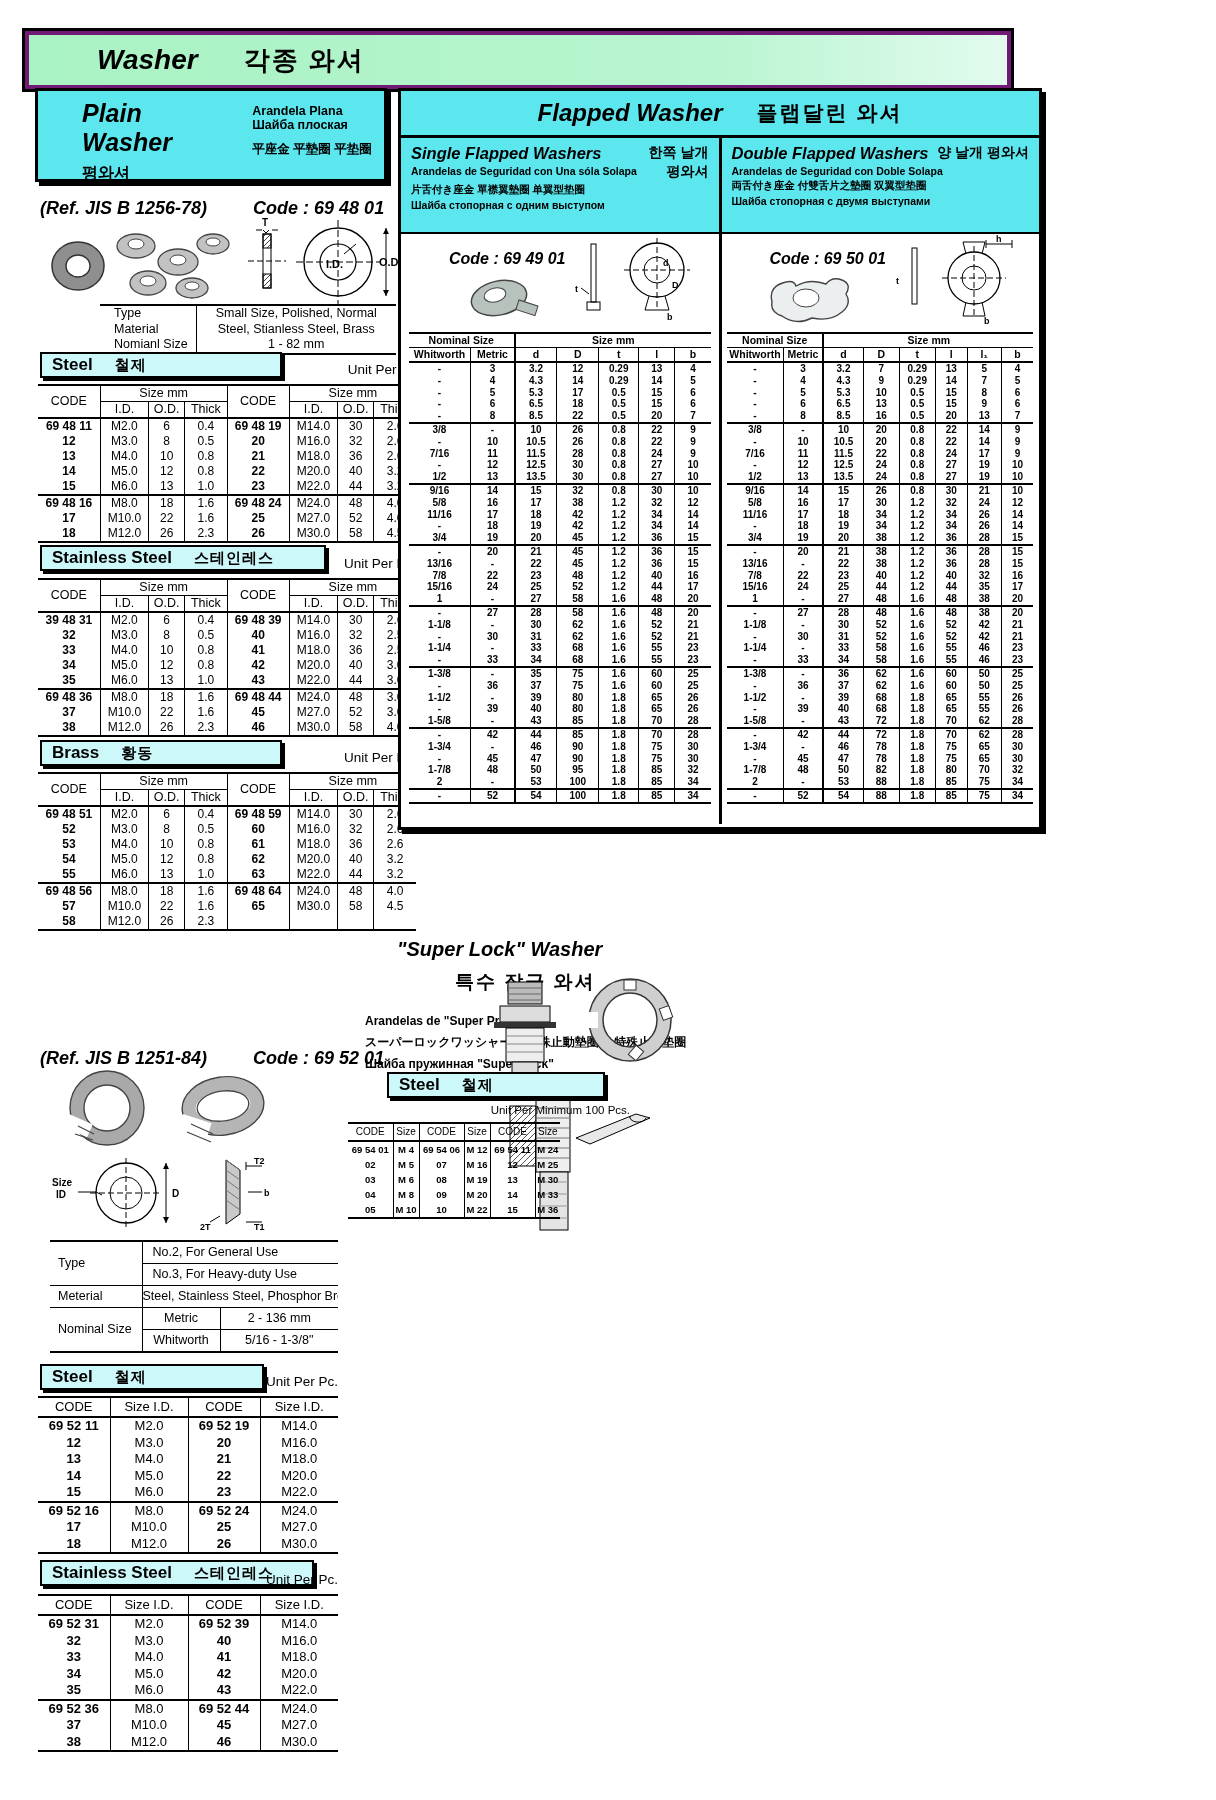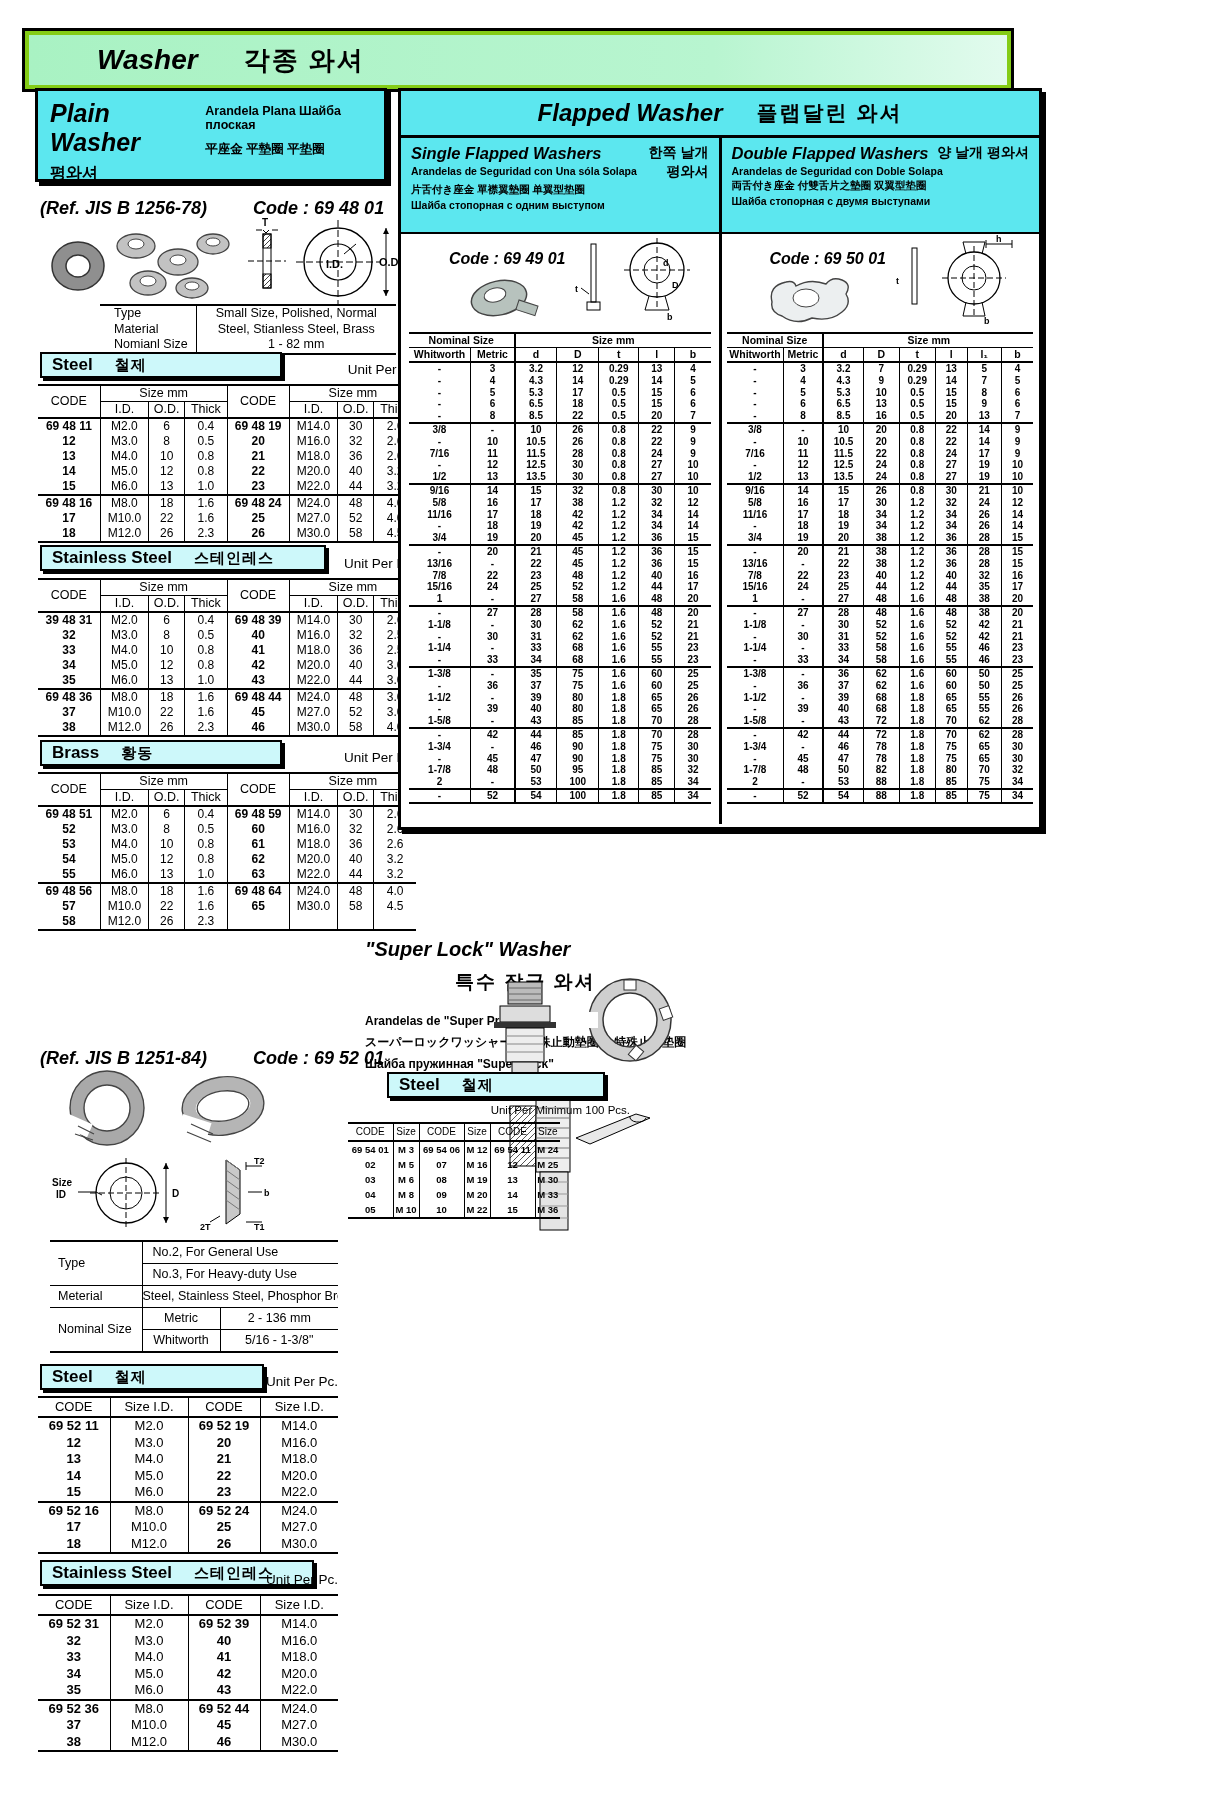--- a/index.html
+++ b/index.html
@@ -1,22 +1,22 @@
 <!DOCTYPE html>
 <html><head>
 <meta charset="utf-8">
 <style>
   html,body{margin:0;padding:0;background:#9a9a9a;}
   #page{position:relative;width:1216px;height:1800px;background:#ffffff;
         font-family:"Liberation Sans",sans-serif;color:#000;overflow:hidden;}
   .abs{position:absolute;}
   .it{font-style:italic;}
-  .b{font-weight:bold;}
+  .b{font-weight:bold;margin-left:32px;}
   
-  .topbar{border:3px solid #000;padding:4px;background:#84cc16;}
+  .topbar{border:3px solid #000;padding:4px;background:#701a75;}
   .topbar-in{height:100%;background:linear-gradient(90deg,#a9f2c3 0%,#b8f5d0 70%,#e2fbee 100%);
              display:flex;align-items:center;}
   .topbar-in .t1{font-size:28px;font-weight:bold;font-style:italic;margin-left:68px;}
   .topbar-in .t2{font-size:26px;font-weight:bold;margin-left:46px;letter-spacing:2px;}
   
   .secbox{border:3px solid #000;box-shadow:4px 4px 0 #000;background:#5ce7ef;}
   .labelbox{border:2.5px solid #000;box-shadow:3px 3px 0 #000;background:#cdf8fa;
             display:flex;align-items:center;padding:0 10px;font-weight:bold;}
   .labelbox .en{font-size:17px;}
   .labelbox .kr{font-size:15px;margin-left:22px;letter-spacing:1px;}
@@ -1614,21 +1614,21 @@
       <th>Size</th>
       <th>CODE</th>
       <th>Size</th>
       <th>CODE</th>
       <th>Size</th>
         </tr>
       </thead>
     <tbody>
         <tr>
           <td class="code">69 54 01</td>
-          <td>M 3</td>
+          <td>M 4</td>
           <td class="code">69 54 06</td>
           <td>M 12</td>
           <td class="code">69 54 11</td>
           <td>M 24</td>
         </tr>
         <tr>
           <td class="code">02</td>
           <td>M 5</td>
           <td class="code">07</td>
           <td>M 16</td>

